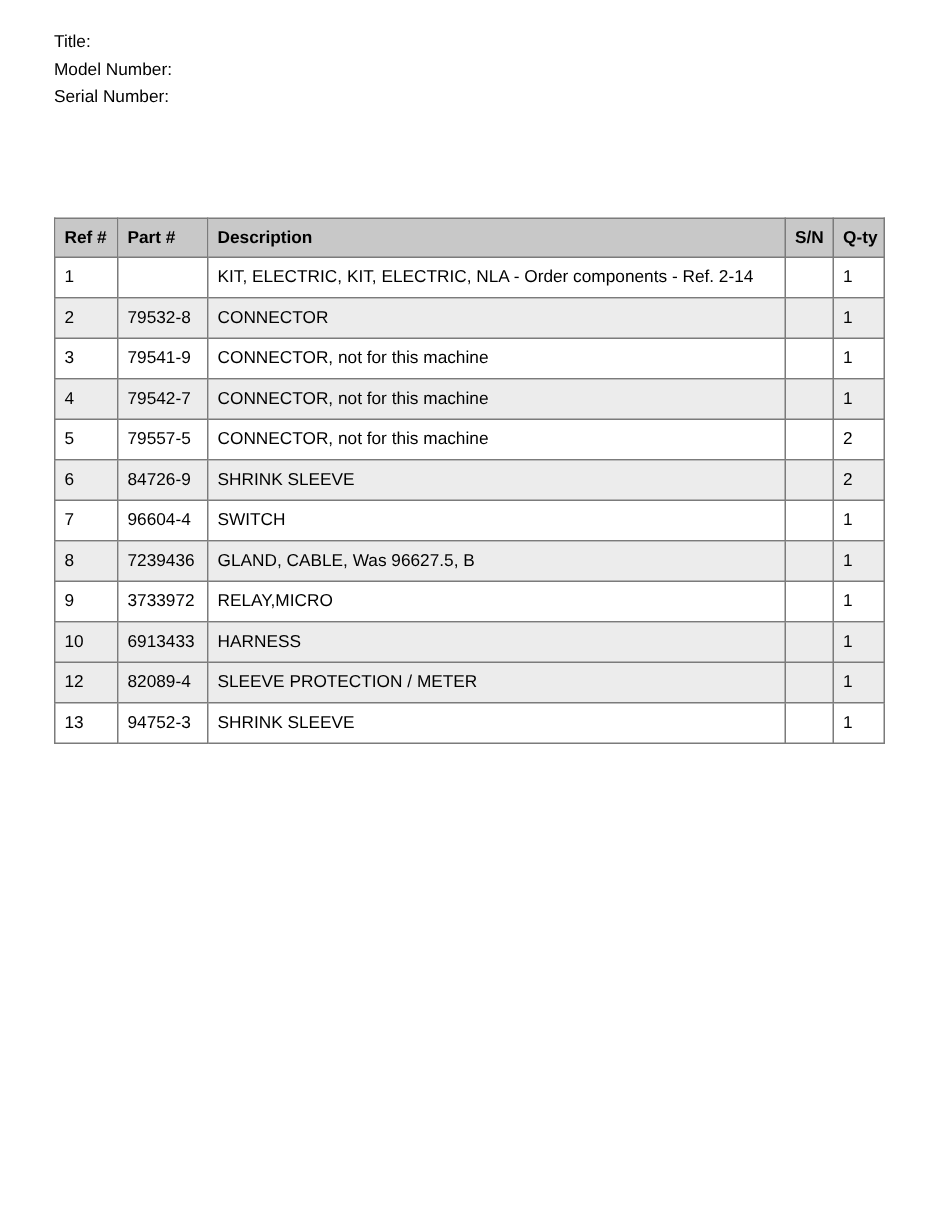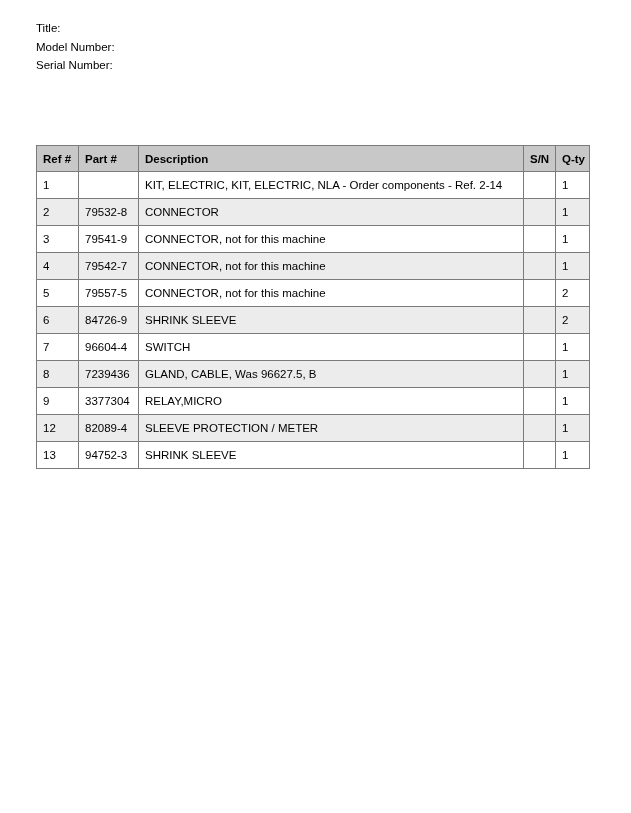--- a/index.html
+++ b/index.html
@@ -158,22 +158,29 @@
         </tr>
         <tr class="row-alt">
           <td>8</td>
           <td>7239436</td>
           <td>GLAND, CABLE, Was 96627.5, B</td>
           <td></td>
           <td class="qty">1</td>
         </tr>
         <tr class="row-plain">
           <td>9</td>
-          <td>3377304</td>
+          <td>3733972</td>
           <td>RELAY,MICRO</td>
+          <td></td>
+          <td class="qty">1</td>
+        </tr>
+        <tr class="row-alt">
+          <td>10</td>
+          <td>6913433</td>
+          <td>HARNESS</td>
           <td></td>
           <td class="qty">1</td>
         </tr>
         <tr class="row-alt">
           <td>12</td>
           <td>82089-4</td>
           <td>SLEEVE PROTECTION / METER</td>
           <td></td>
           <td class="qty">1</td>
         </tr>

